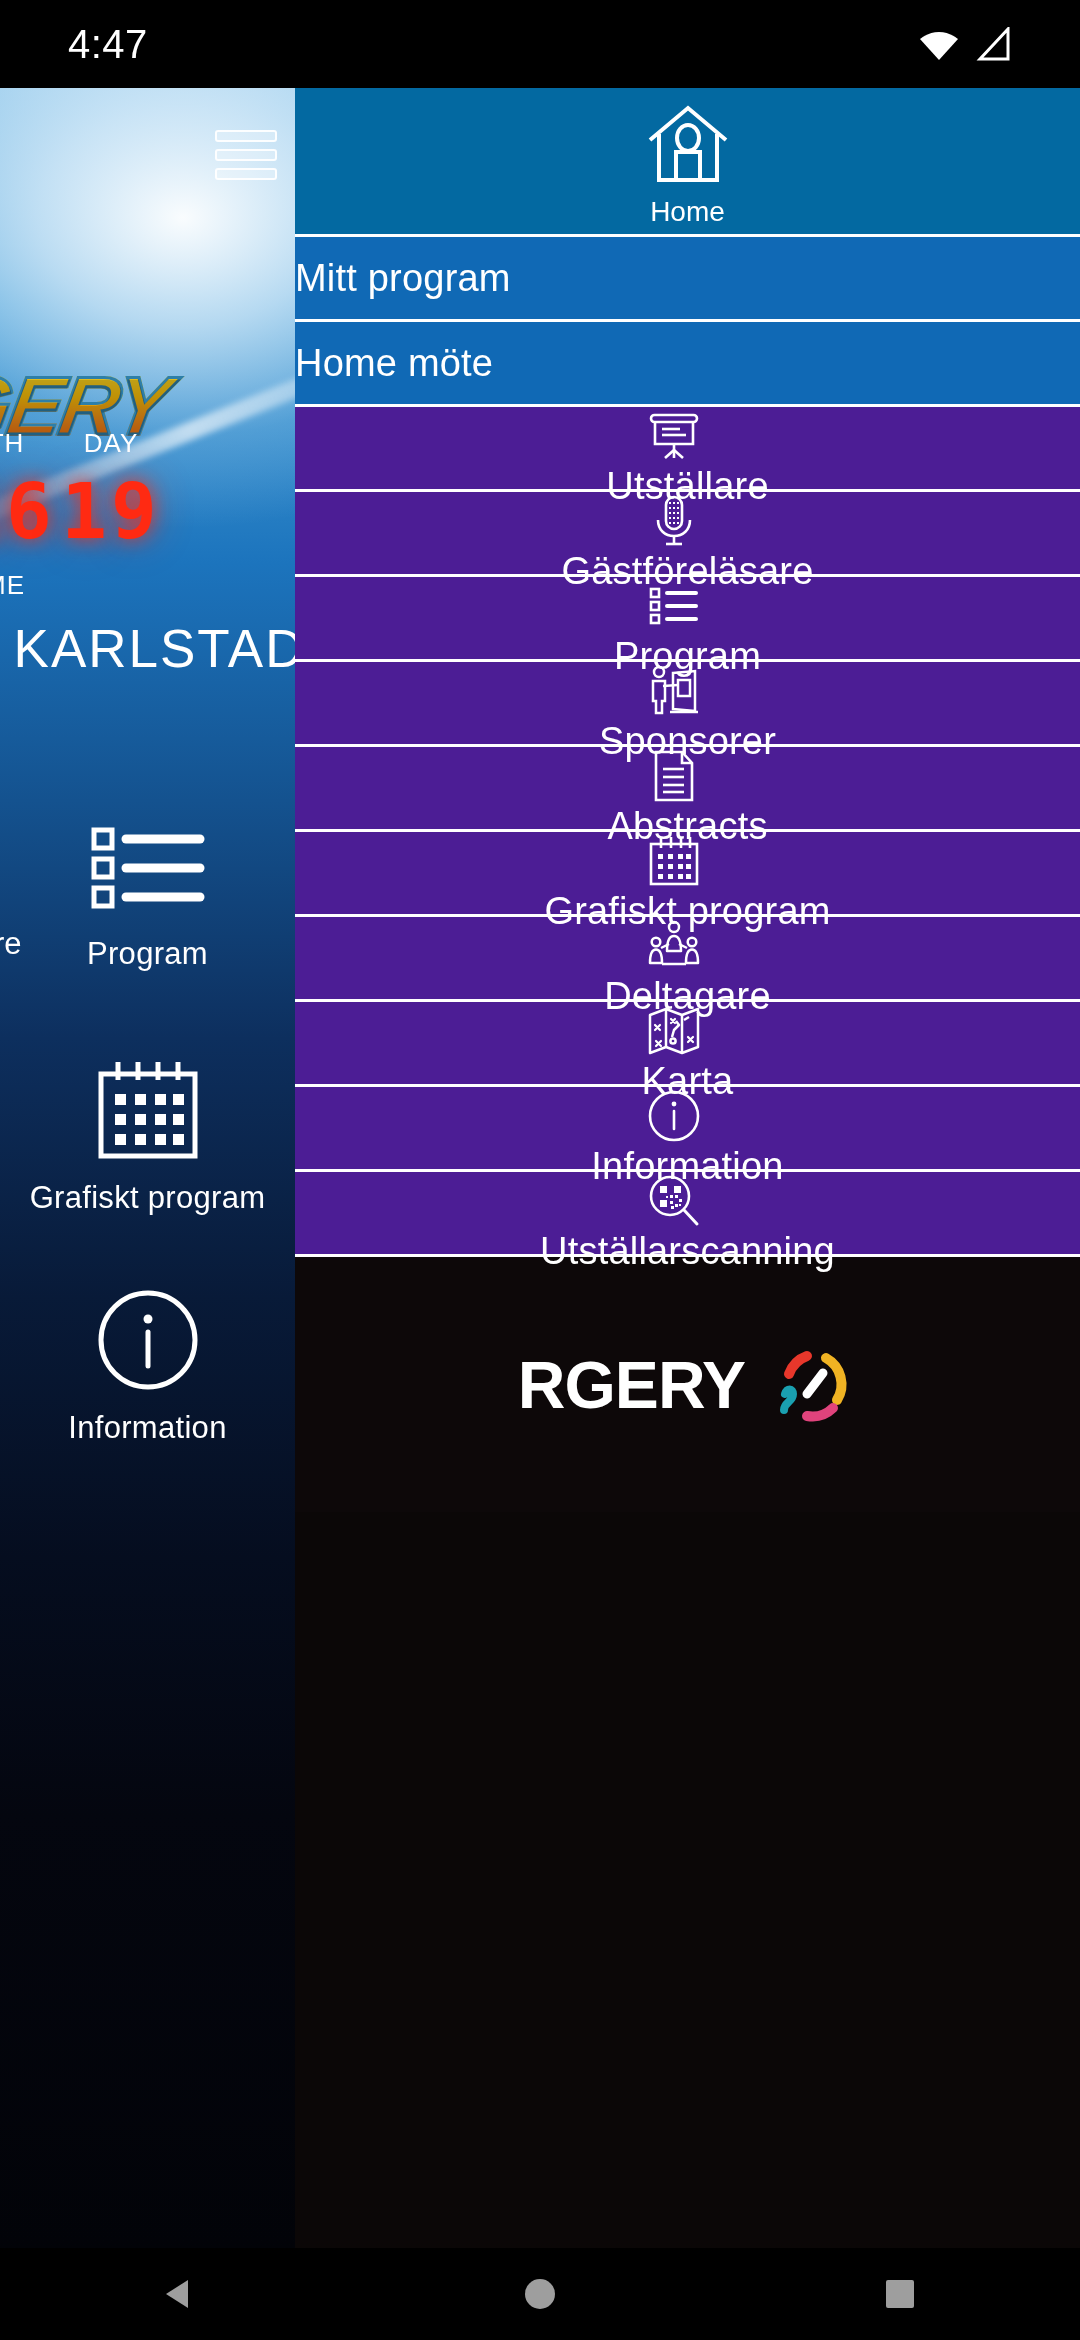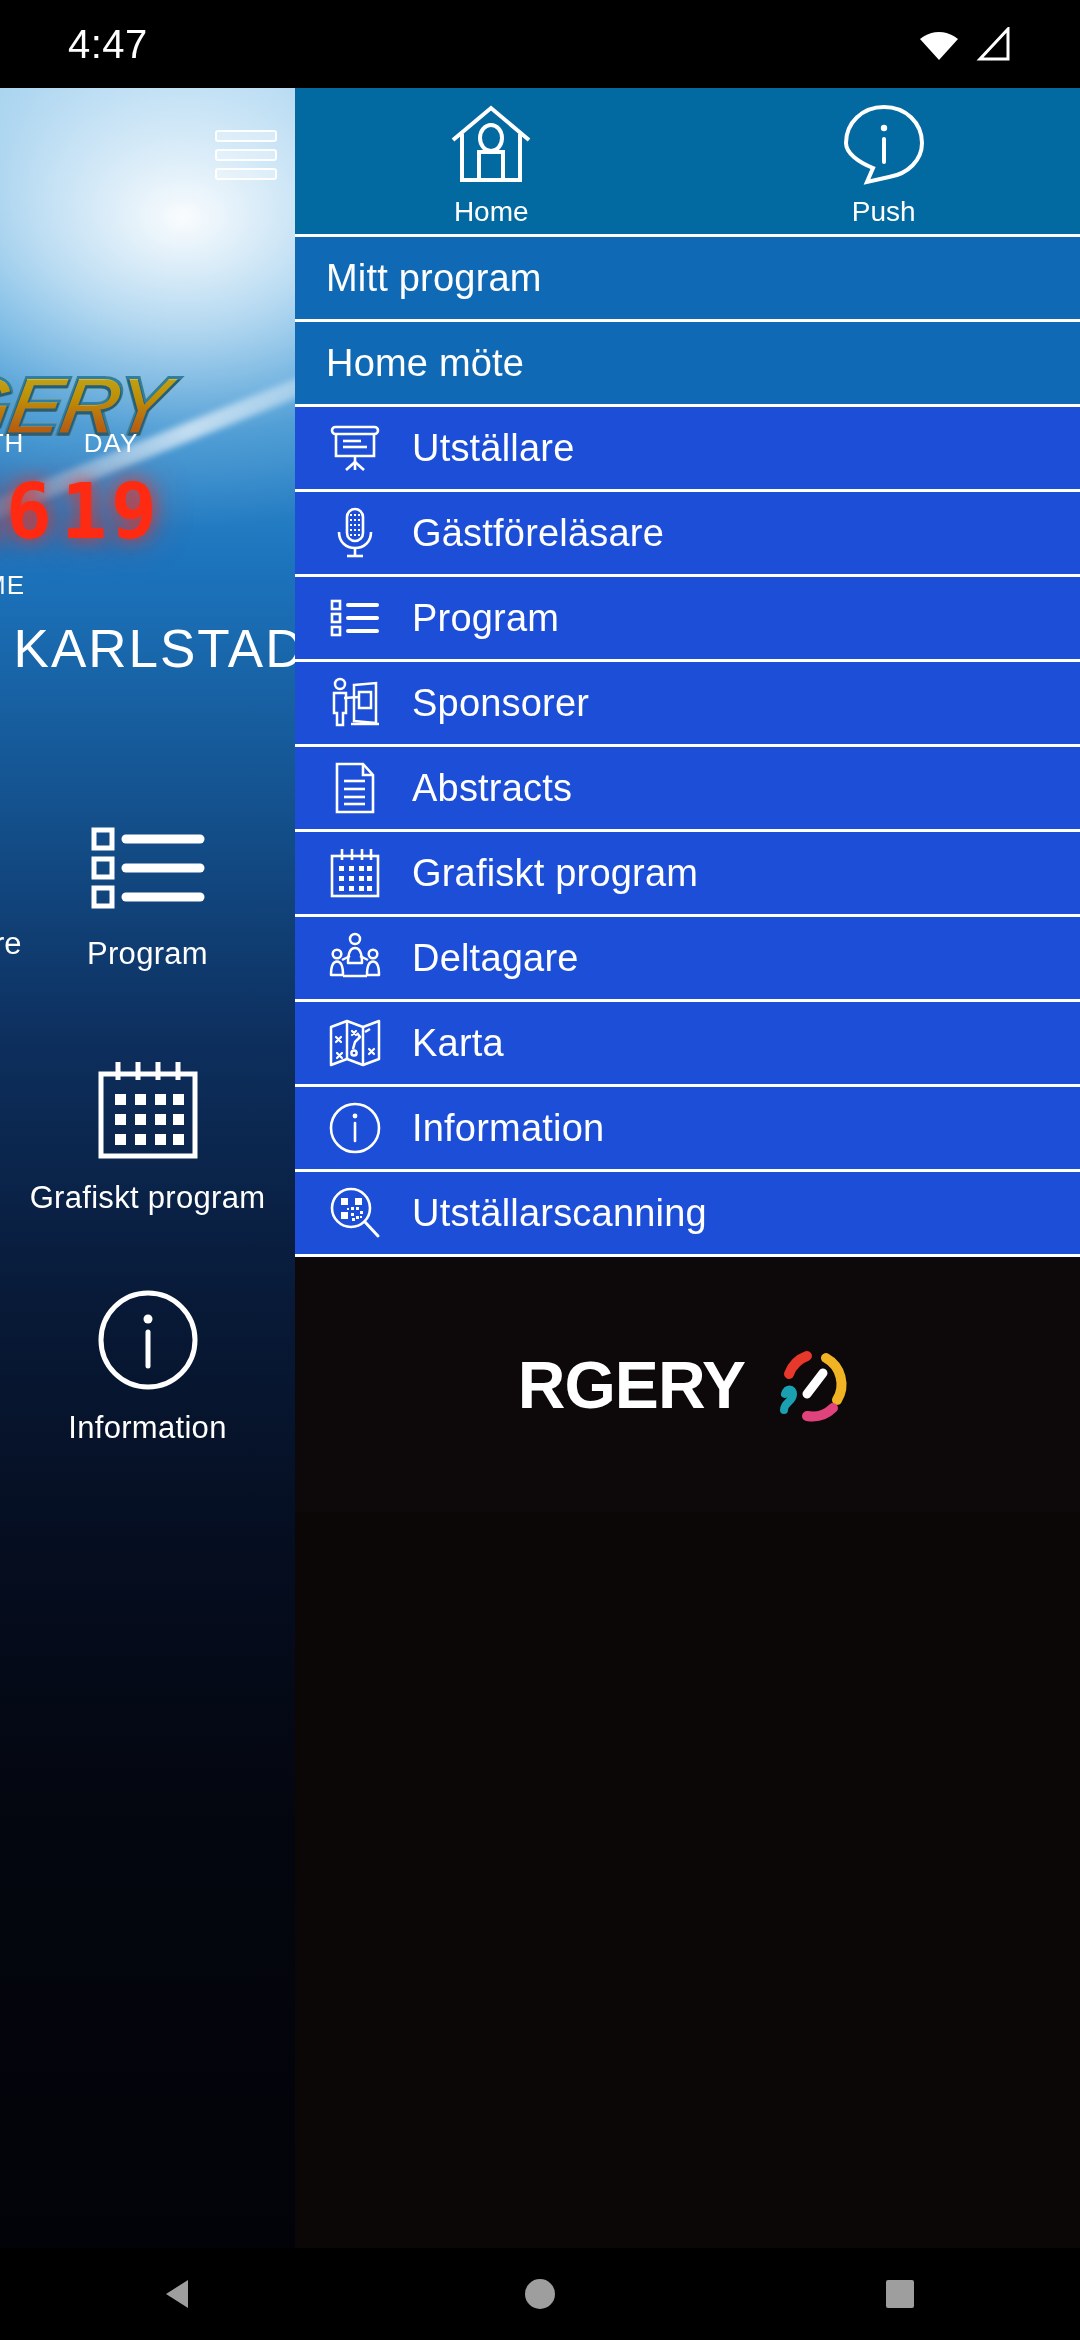--- a/index.html
+++ b/index.html
@@ -114,25 +114,24 @@
   }
   .head-item{
     flex:1; display:flex; flex-direction:column; align-items:center;
     padding-top:14px; color:#fff;
   }
   .head-item .lbl{ font-size:28px; margin-top:10px; }
 
   .row{
     display:flex; align-items:center;
     border-bottom:3px solid #ffffff;
-    padding-left:31px;
   }
   .row-blue{ background:#1069b5; height:85px; }
   .row-blue .lbl{ color:#fff; font-size:38px; letter-spacing:.2px; }
-  .row-dark{ background:#1d4ed8; height:85px; }
+  .row-dark{ background:#4c1d95; height:85px;flex-direction:column; }
   .row-dark .ico{
     width:58px; height:58px; margin-right:28px;
     display:flex; align-items:center; justify-content:center; flex:0 0 58px;
   }
   .row-dark .lbl{ color:#fff; font-size:38px; letter-spacing:.2px; }
 
   .drawer-foot{
     height:255px; background:#0d0809;
     display:flex; align-items:center; justify-content:center; gap:26px;
   }
@@ -264,32 +263,20 @@
           <svg width="88" height="84" viewBox="0 0 88 84">
             <g fill="none" stroke="#fff" stroke-width="4">
               <path d="M6 38 L44 6 L82 38"></path>
               <path d="M15 32 L15 78 L73 78 L73 32"></path>
               <ellipse cx="44" cy="36" rx="11" ry="13"></ellipse>
               <path d="M32 78 L32 50 L56 50 L56 78"></path>
             </g>
           </svg>
         </span>
         <span class="lbl">Home</span>
-      </div>
-      <div class="head-item">
-        <span>
-          <svg width="88" height="84" viewBox="0 0 88 84">
-            <g fill="none" stroke="#fff" stroke-width="4">
-              <path d="M44 5 C66 5 82 21 82 41 C82 58 68 72 49 75 L27 80 L33 66 C18 60 6 51 6 41 C6 21 22 5 44 5 Z"></path>
-              <circle cx="44" cy="26" r="3.2" fill="#fff" stroke="none"></circle>
-              <line x1="44" y1="37" x2="44" y2="60" stroke-linecap="round"></line>
-            </g>
-          </svg>
-        </span>
-        <span class="lbl">Push</span>
       </div>
     </div>
 
     <div class="row row-blue">
       <span class="lbl">Mitt program</span>
     </div>
     <div class="row row-blue">
       <span class="lbl">Home möte</span>
     </div>
 

